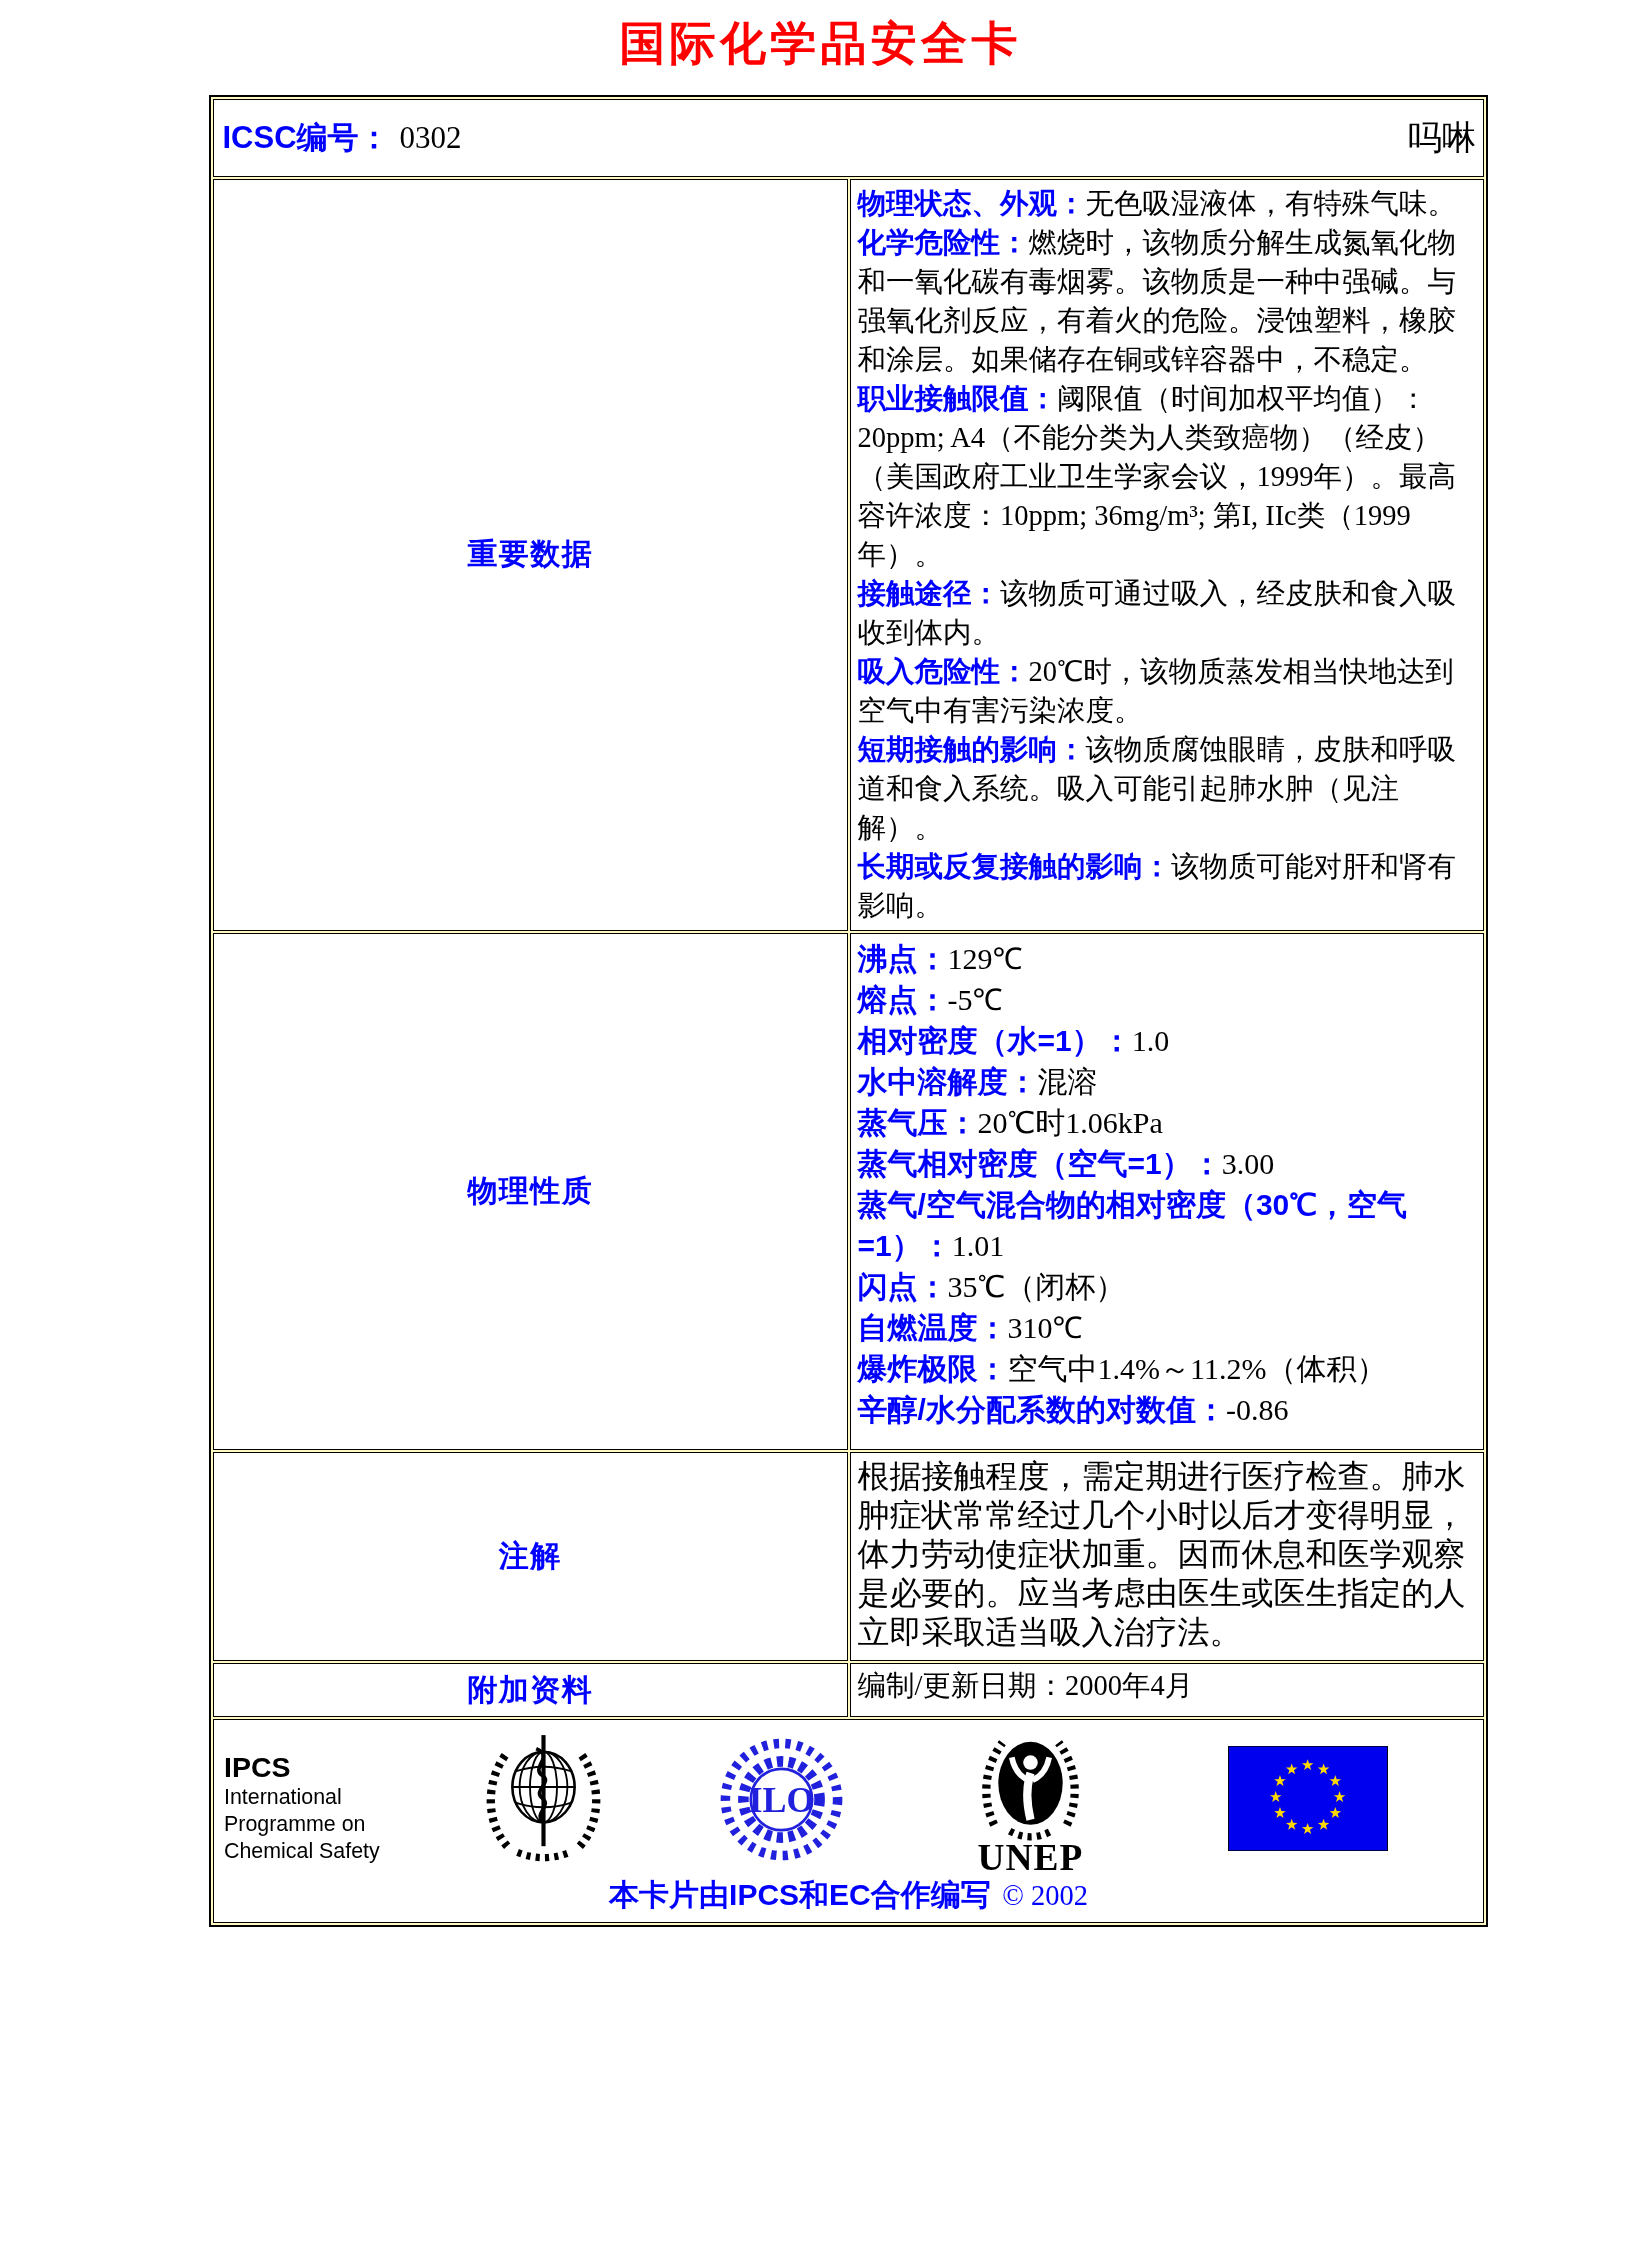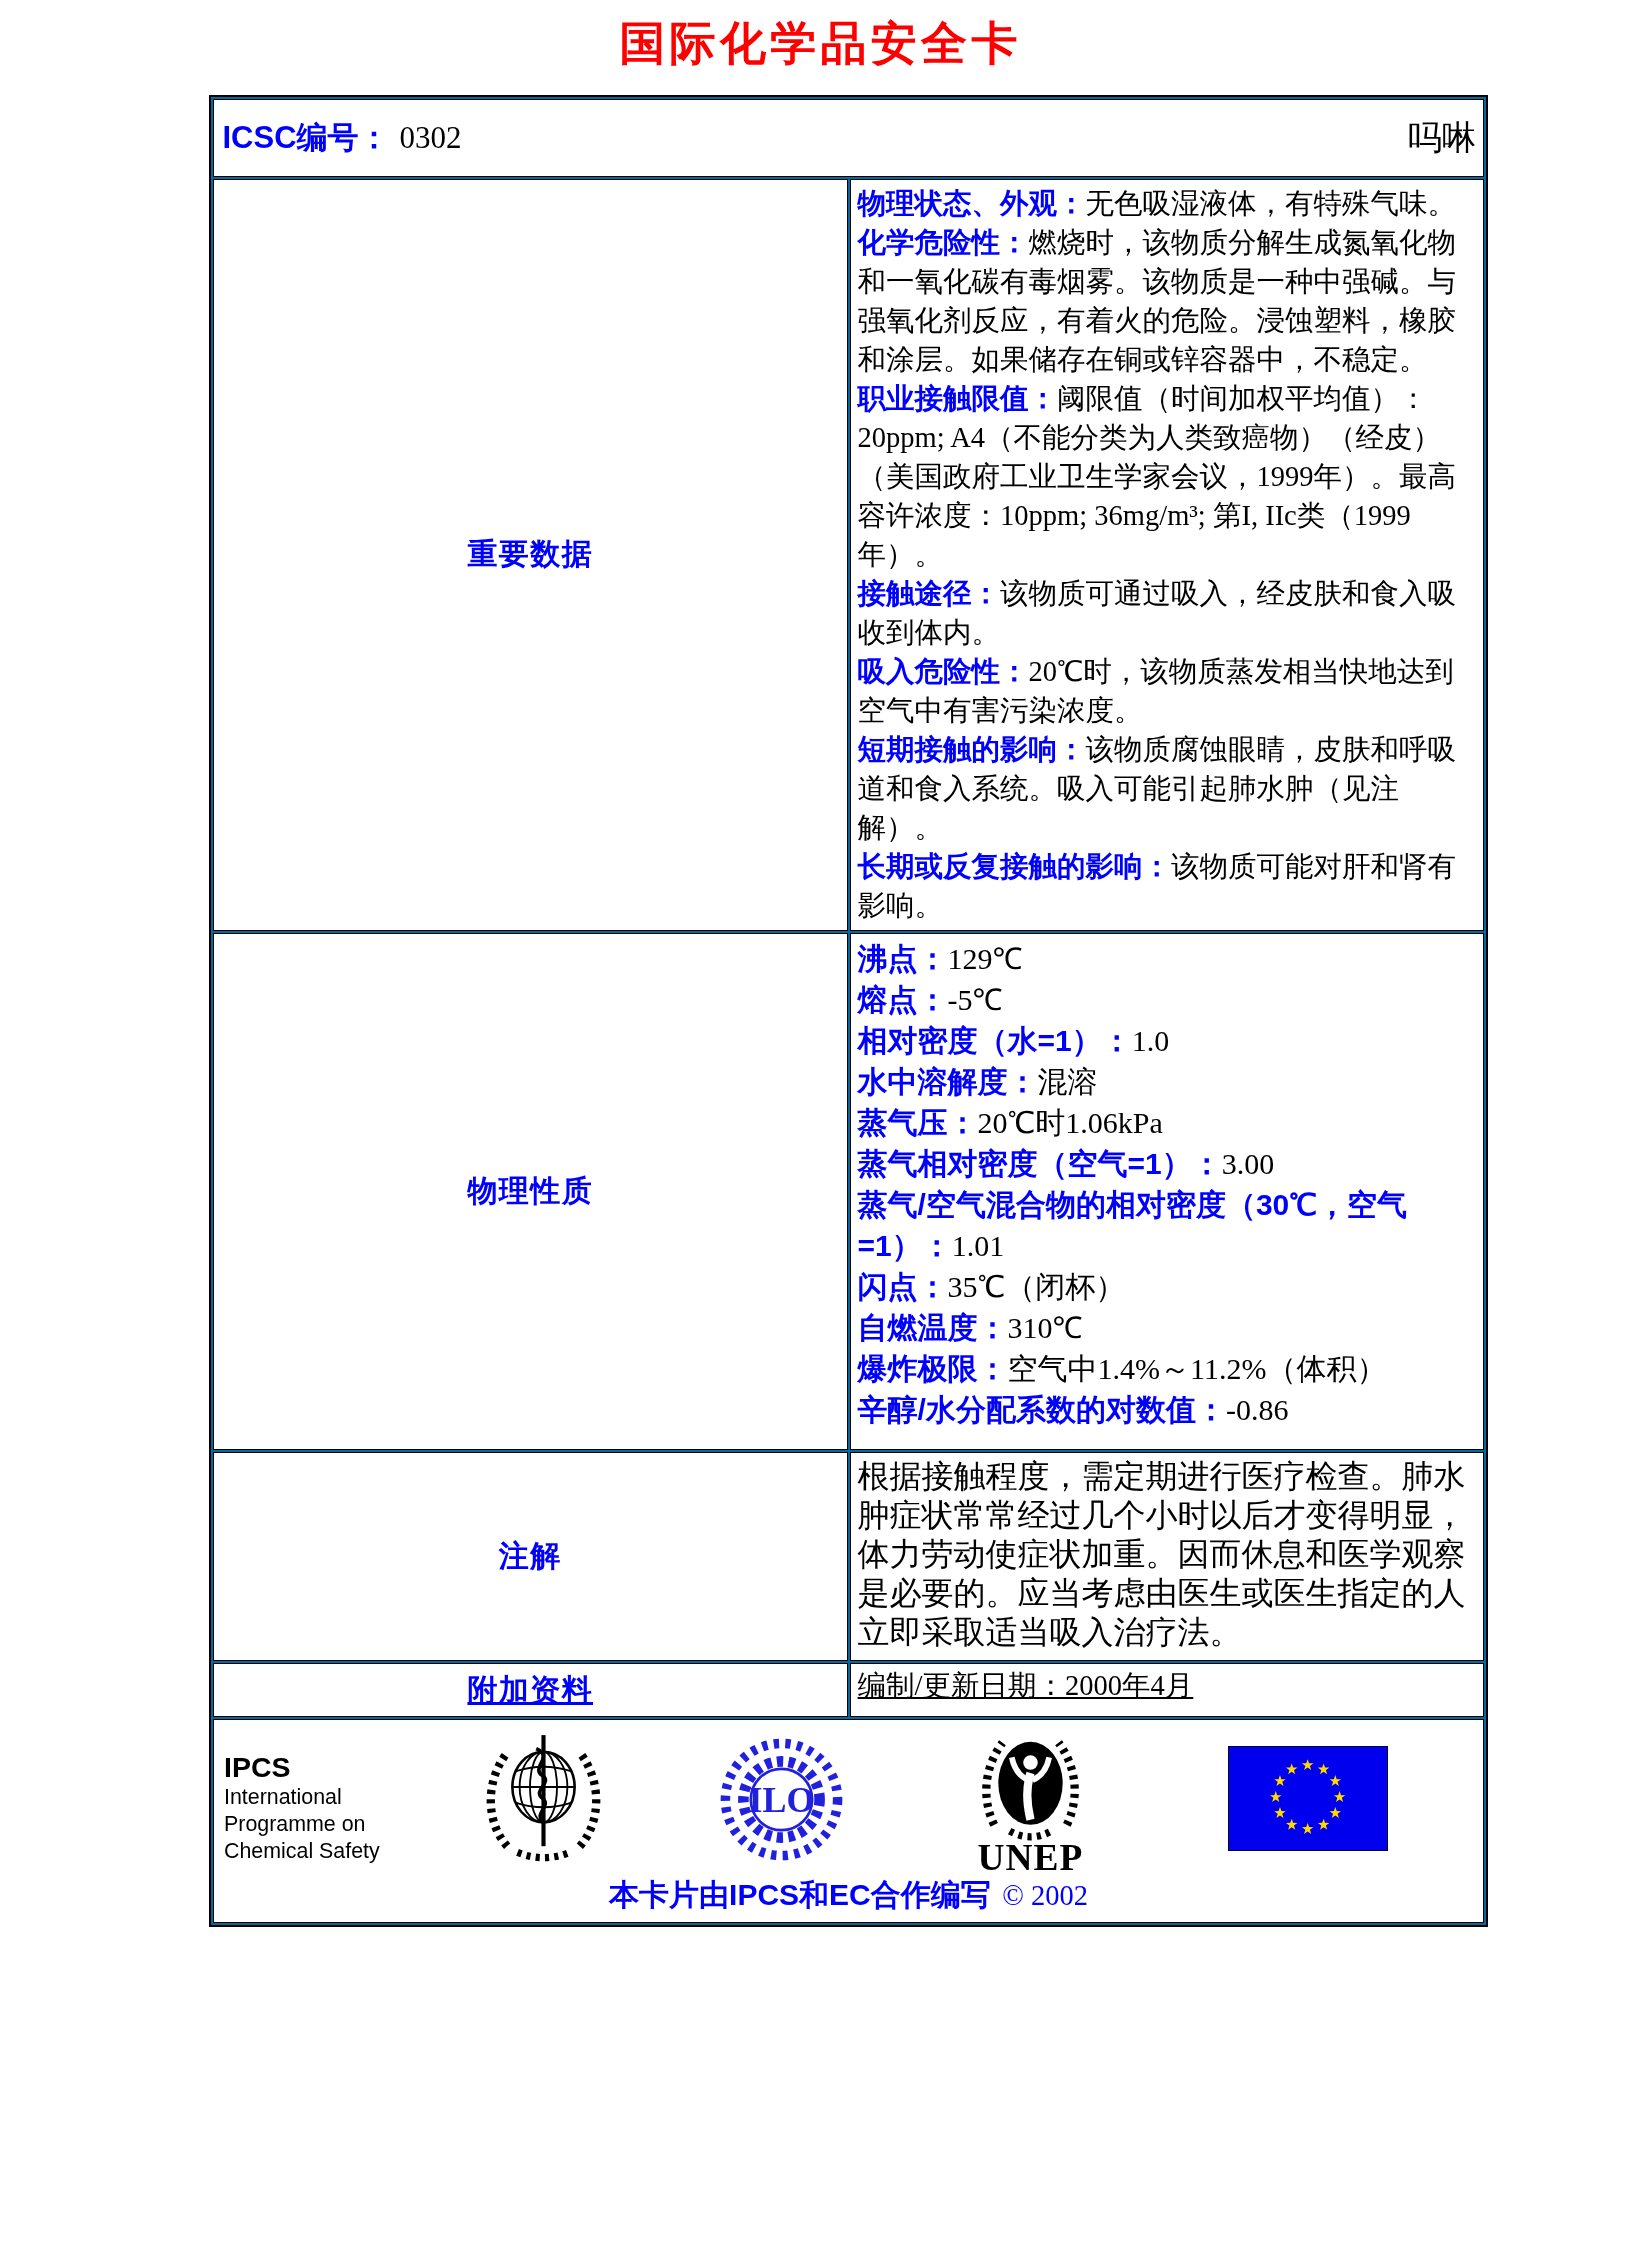--- a/index.html
+++ b/index.html
@@ -9,37 +9,37 @@
   }
   .doc-title {
     position:absolute; top:13px; left:0; width:100%;
     text-align:center; color:#ff0000;
     font-family:"Liberation Sans", sans-serif;
     font-weight:bold; font-size:46px; letter-spacing:4.3px;
   }
   table.card {
     position:absolute; left:209px; top:95px; width:1279px;
     border-collapse:separate; border-spacing:2.1px;
-    border:2.1px solid #000; background:#0369a1;
+    border:2.1px solid #000; background:#fef9c3;
     table-layout:fixed;
   }
   td { border:1.4px solid #000; vertical-align:top; background:#fff; padding:0; }
   td.rowlabel {
     width:171px; text-align:center; vertical-align:middle;
     color:#0000ff; font-family:"Liberation Sans", sans-serif;
     font-size:30px; font-weight:bold; letter-spacing:1.4px;
   }
   td.content { padding:4.3px 10px 4.3px 7.1px; }
   
   .r-head td   { height:76px; }
   .r-import td { height:627px; }
   .r-phys td   { height:507px; }
   .r-env td    { height:121px; }
   .r-notes td  { height:198px; }
-  .r-add td    { height:44px;text-decoration:underline;  }
+  .r-add td    { height:44px;  }
   .r-logos td  { height:202px; }
   .r-legal td  { height:60px;  }
 
   .head-flex {
     display:flex; justify-content:space-between; align-items:center;
     height:100%; padding:0 7.1px 0 8.5px; font-size:31px;
   }
   .icsc-label {
     color:#0000ff; font-family:"Liberation Sans", sans-serif; font-weight:bold;
   }

